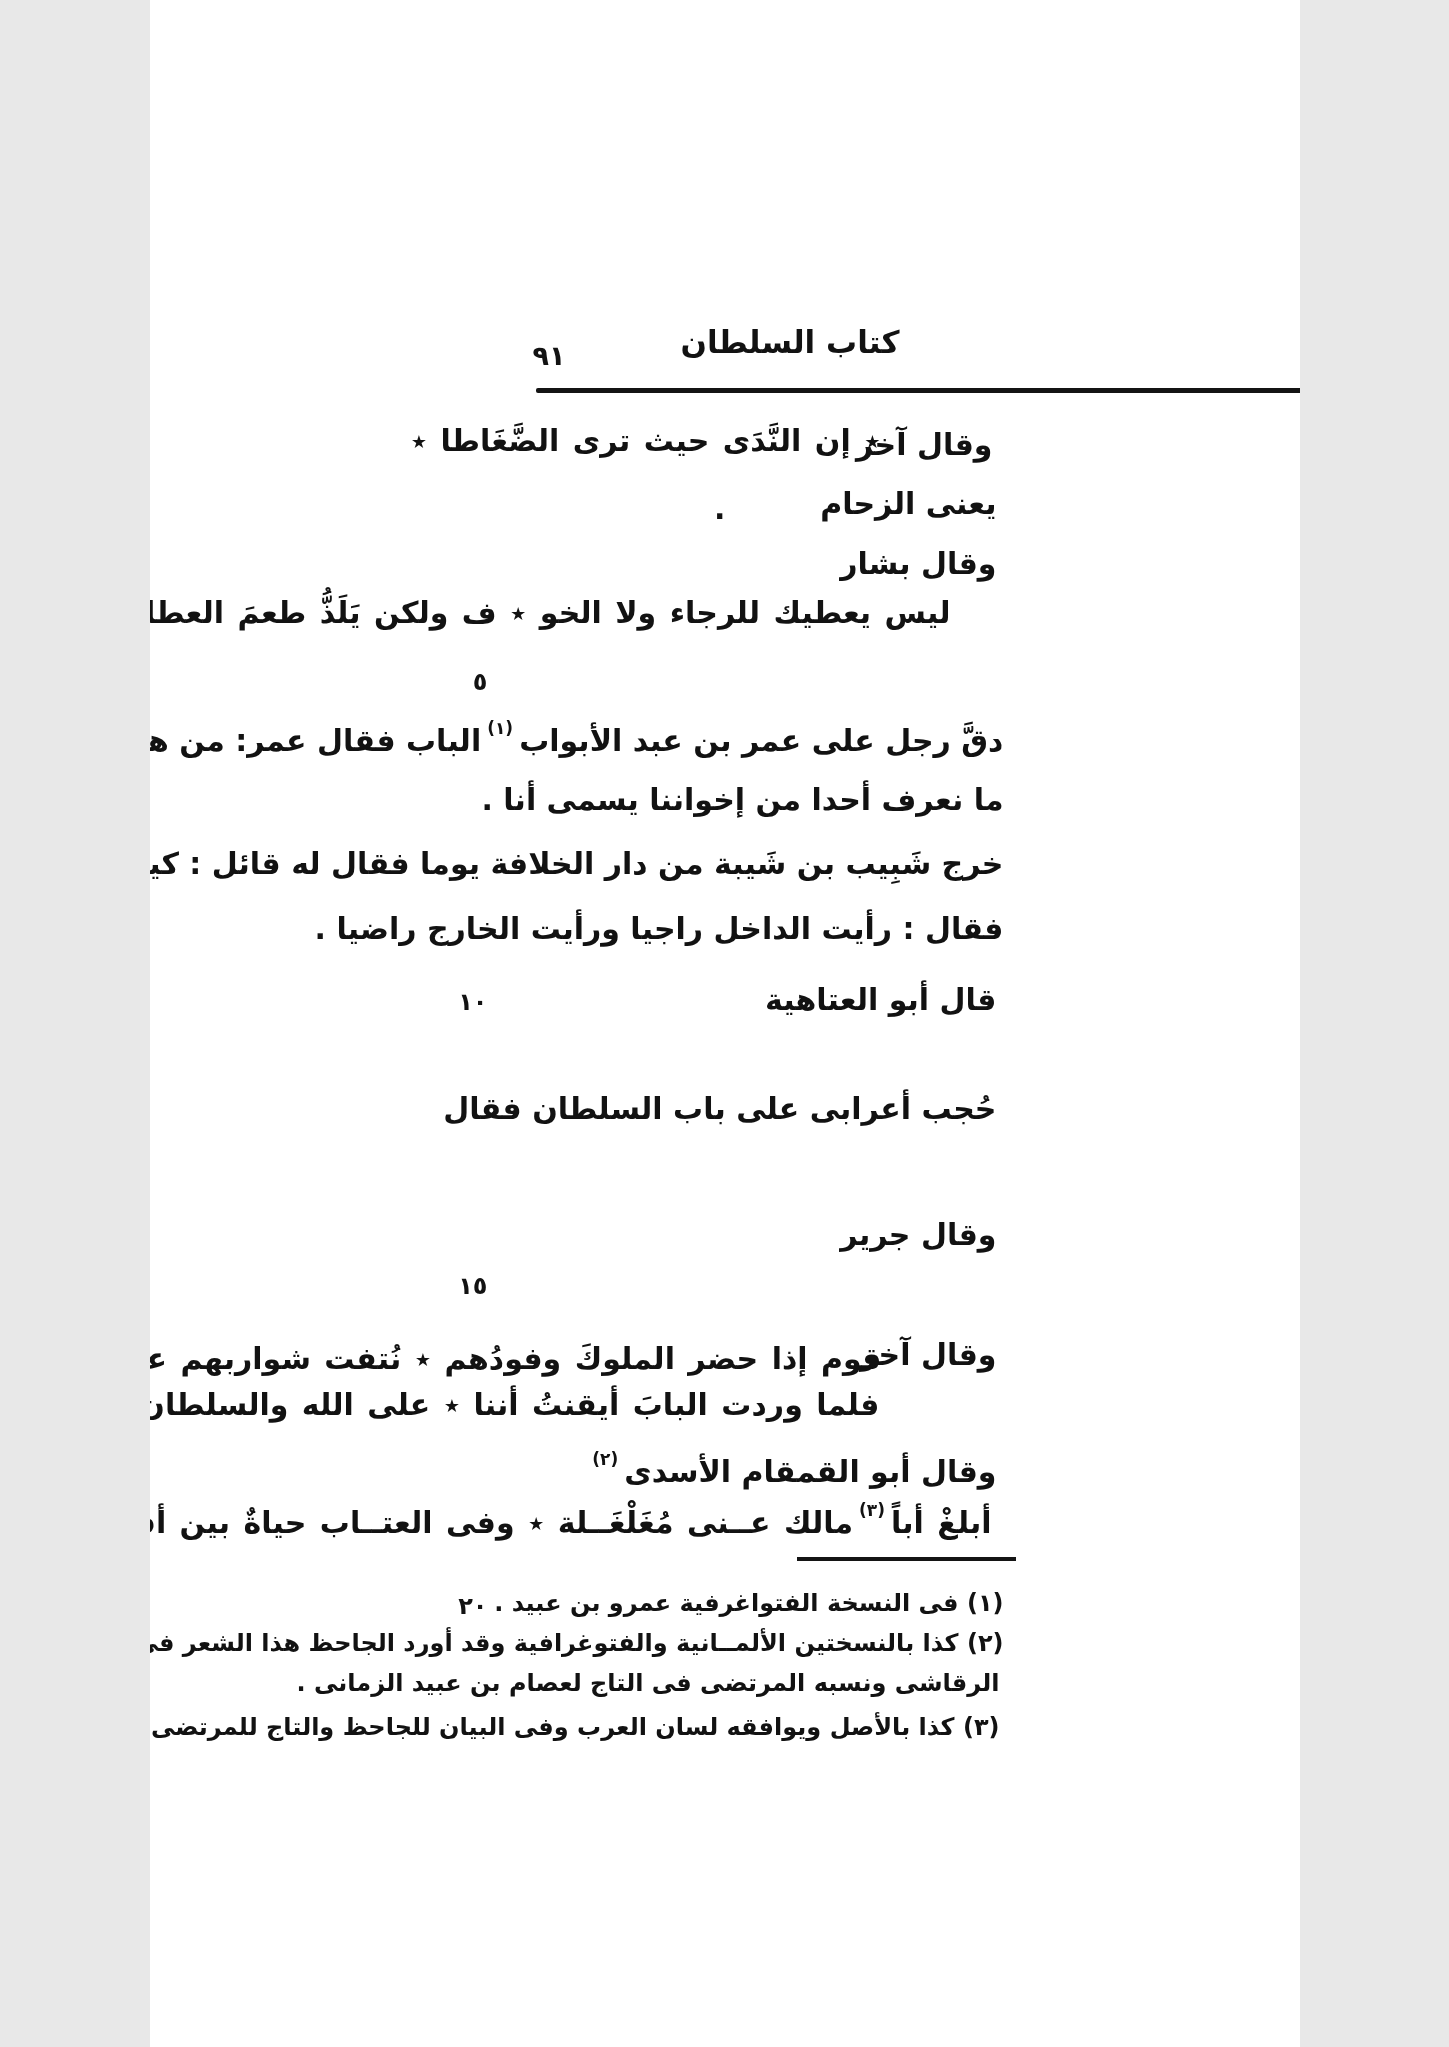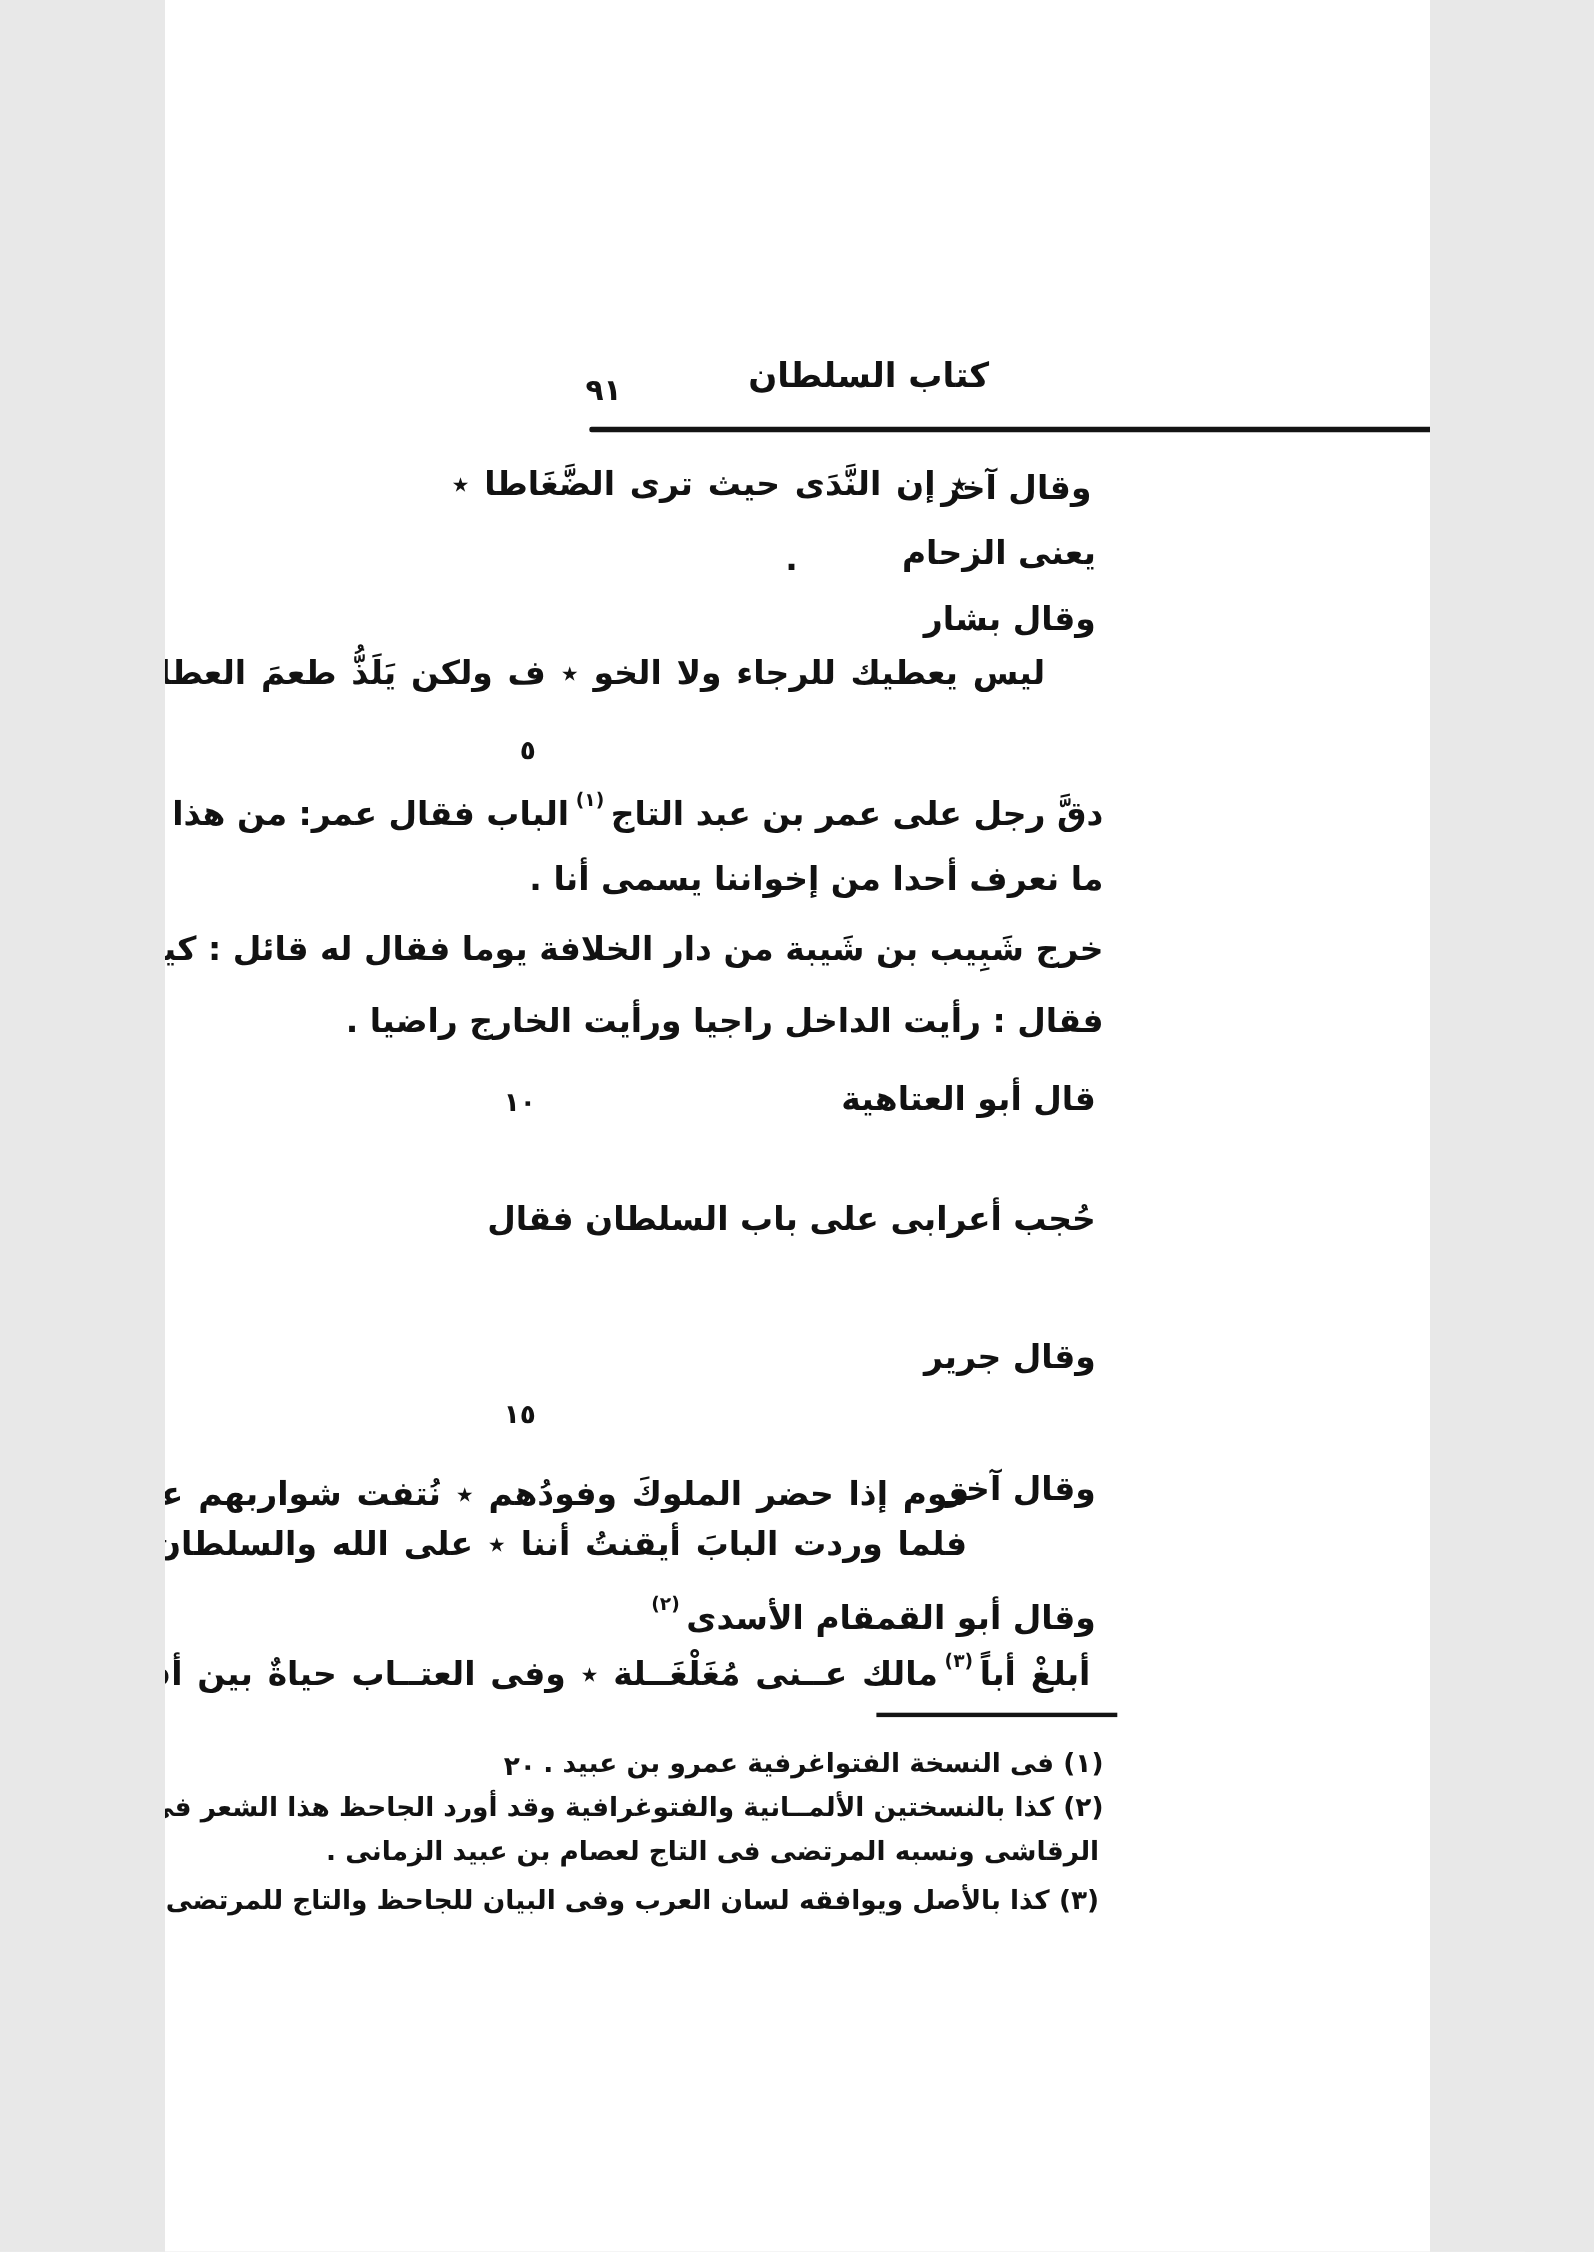--- a/index.html
+++ b/index.html
@@ -54,21 +54,21 @@
   <div class="abs bl verse" style="top:422px; right:419px">٭ إن النَّدَى حيث ترى الضَّغَاطا ٭</div>
 
   <div class="abs bl" style="top:485px; right:303px">يعنى الزحام</div>
   <div class="abs bl" style="top:490px; right:574px">.</div>
 
   <div class="abs bl" style="top:545px; right:303px">وقال بشار</div>
 
   <div class="abs bl verse" style="top:594px; right:349px">ليس يعطيك للرجاء ولا الخو ٭ ف ولكن يَلَذُّ طعمَ العطاء</div>
 
   <div class="abs bl" style="top:722px; right:296px">
-    <span>دقَّ رجل على عمر بن عبد التاج</span><span class="marker">(١)</span><span>الباب فقال عمر: من هذا ؟ قال أنا . قال عمر :</span>
+    <span>دقَّ رجل على عمر بن عبد الأبواب</span><span class="marker">(١)</span><span>الباب فقال عمر: من هذا ؟ قال أنا . قال عمر :</span>
   </div>
 
   <div class="abs bl" style="top:845px; right:296px">خرج شَبِيب بن شَيبة من دار الخلافة يوما فقال له قائل : كيف رأيت الناس؟</div>
 
   <div class="abs bl" style="top:781px; right:296px">ما نعرف أحدا من إخواننا يسمى أنا .</div>
   <div class="abs bl" style="top:910px; right:296px">فقال : رأيت الداخل راجيا ورأيت الخارج راضيا .</div>
 
   <div class="abs bl" style="top:981px; right:303px">قال أبو العتاهية</div>
 
   <div class="abs bl" style="top:1090px; right:303px">حُجب أعرابى على باب السلطان فقال</div>

